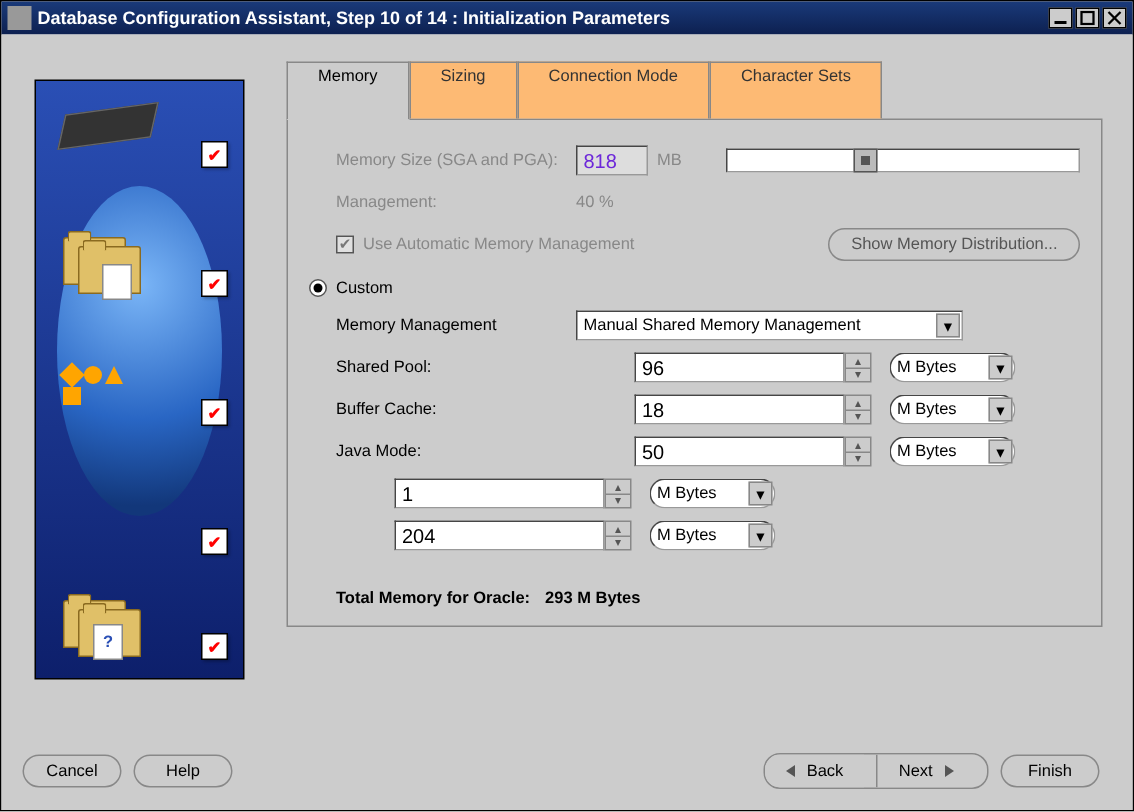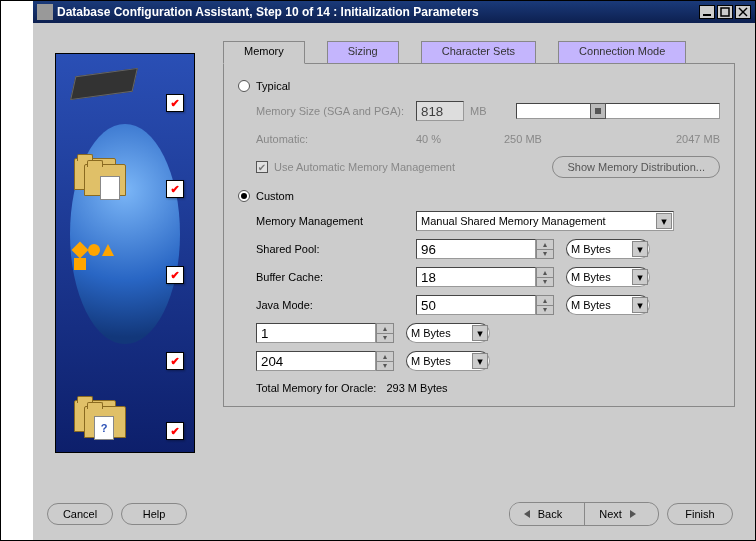--- a/index.html
+++ b/index.html
@@ -1,18 +1,18 @@
 <!DOCTYPE html>
 <html><head>
 <meta charset="utf-8">
 <style>
   * { box-sizing: border-box; margin: 0; padding: 0; }
   html, body { width: 756px; height: 541px; background: #fff; font-family: Arial, sans-serif; font-size: 11px; }
   
-  .window { width: 756px; height: 541px; border: 1px solid #000; position: relative; padding-left: 32px; }
+  .window { width: 756px; height: 541px; border: 1px solid #000; position: relative; }
   
   .titlebar { background: linear-gradient(#1a3a7a, #0d2050); height: 22px; display: flex; align-items: center; padding: 0 4px; color: #fff; font-weight: bold; font-size: 12px; }
   .titlebar-icon { width: 16px; height: 16px; background: #999; margin-right: 4px; display: inline-block; }
   .titlebar-spacer { flex: 1; }
   .titlebar-btn { width: 16px; height: 14px; border: 1px solid #000; background: #ccc; margin-left: 2px; display: flex; align-items: center; justify-content: center; font-size: 11px; font-weight: bold; cursor: pointer; color:#000;}
   .titlebar-btn svg { width: 10px; height: 10px; }
   
   .content { height: calc(541px - 22px - 2px); background: #ccc; position: relative; padding: 14px 14px 12px 14px; }
   
   .sidebar { position: absolute; left: 22px; top: 30px; width: 140px; height: 400px; background: linear-gradient(#2a4fb5, #0d1f6b); border: 1px solid #000; }
@@ -25,57 +25,57 @@
   .folder { width: 42px; height: 32px; background: #e0c068; position: absolute; border: 1px solid #8a6a20; border-radius: 2px 2px 0 0; }
   .folder::before { content:""; position:absolute; top:-5px; left:2px; width:14px; height:6px; background:#e0c068; border:1px solid #8a6a20; border-bottom:none; border-radius:2px 2px 0 0; }
   .doc { width: 20px; height: 24px; background: #fff; border: 1px solid #888; position: absolute; }
   .shapes { display:flex; flex-wrap:wrap; width:50px; gap:2px; }
   .shape { width:12px; height:12px; background:#ffa500; }
   .shape.s1 { transform: rotate(45deg); } .shape.s2 { border-radius:50%; } .shape.s3 { clip-path: polygon(50% 0, 0 100%, 100% 100%); }
   .checkbox { position: absolute; right: 10px; top: 22px; width: 18px; height: 18px; background: #fff; border: 1px solid #000; display:flex; align-items:center; justify-content:center; color:red; font-weight:bold; box-shadow: 1px 1px 2px rgba(0,0,0,0.3); }
   
   .main { position: absolute; left: 190px; top: 18px; right: 20px; }
   
-  .tabs { display: flex; height: 22px; gap: 22px; }
-  .tab { border: 1px solid #888; border-bottom: none; padding: 3px 20px; background: #c4b5fd; color: #333; font-size: 11px; cursor:pointer; }
+  .tabs { display: flex; height: 38px; }
+  .tab { border: 1px solid #888; border-bottom: none; padding: 3px 20px; background: #fdba74; color: #333; font-size: 11px; cursor:pointer; }
   .tab.active { background: #ccc; border-bottom: 1px solid #ccc; margin-bottom: -1px; z-index:1; position:relative; color:#000; }
   .tab-content { border: 1px solid #888; background: #ccc; padding: 12px 14px; }
   
   .radio-row { display:flex; align-items:center; height: 20px; margin-bottom: 2px; }
   .radio { width:12px; height:12px; border-radius:50%; border:1px solid #555; background:#fff; margin-right:6px; display:flex; align-items:center; justify-content:center; cursor:pointer; }
   .radio.selected::after { content:""; width:6px; height:6px; border-radius:50%; background:#000; }
   
   .indent { padding-left: 18px; }
   .disabled { color: #888; }
   
   .field-row { display:flex; align-items:center; height: 26px; margin: 2px 0; }
   .field-label { width: 160px; }
   .text-input { height: 20px; border: 1px inset #999; background:#fff; padding: 1px 4px; flex:1; min-width:0; }
   .text-input.small { width:48px; flex:none; }
-  .text-input.readonly { background: #ddd; color:#404040; }
+  .text-input.readonly { background: #ddd; color:#6d28d9; }
   .unit { margin: 0 6px; width: 30px; }
   .slider { flex:1; height: 16px; border: 1px inset #999; background:#fff; position:relative; margin-left: 10px; }
   .slider-thumb { position:absolute; top:-1px; height:16px; width:16px; left: 36%; background:#bbb; border:1px solid #555; display:flex; align-items:center; justify-content:center; }
   .slider-thumb::after { content:""; width:6px; height:6px; background:#555; }
   
   .checkbox-inline { width:12px; height:12px; border:1px solid #555; background:#e0e0e0; margin-right:6px; display:flex; align-items:center; justify-content:center; font-size:10px; color:#777; cursor:pointer; }
   .button { height: 22px; border: 1px solid #888; background: #ccc; border-radius: 11px; padding: 0 14px; display:flex; align-items:center; cursor:pointer; color:#555; font-size:11px; }
   
   .combo { height: 20px; width: 258px; border: 1px inset #999; background:#fff; padding: 1px 4px; display:flex; align-items:center; position:relative; cursor:pointer; }
   .combo-arrow { position:absolute; right:1px; top:1px; bottom:1px; width:16px; background:#ccc; border:1px solid #888; display:flex; align-items:center; justify-content:center; }
   .combo.small { width: 84px; border-radius: 10px; }
   
   .spinner { display:flex; flex-direction:column; margin-left:0; border:1px solid #888; }
   .spinner-btn { width:16px; height:9px; background:#ccc; display:flex; align-items:center; justify-content:center; font-size:8px; cursor:pointer; color:#555; line-height:1; }
   .spinner-btn + .spinner-btn { border-top: 1px solid #888; }
   
-  .field-value { width: 138px; display:flex; }
+  .field-value { width: 158px; display:flex;margin-left:39px; }
   .field-unit { margin-left: 12px; }
   
-  .total-row { margin-top: 8px; display:flex; }
+  .total-row { margin-top: 23px; display:flex;font-weight:bold; }
   .total-row .v { margin-left: 10px; }
   
   .all-params { margin-top: 12px; }
   .all-params .button { display:inline-flex; color:#000; }
   
   .footer { position: absolute; left:0; right:0; bottom: 12px; height: 28px; display:flex; align-items:center; padding: 0 14px; }
   .footer .button { color:#000; margin-right: 8px; min-width: 66px; justify-content:center;text-align:center; }
   .footer .spacer { flex:1; }
   .footer .button.nav { color:#000; padding: 0 10px; gap: 8px; }
   .arrow-l, .arrow-r { width:0; height:0; border-top:4px solid transparent; border-bottom:4px solid transparent; }
@@ -148,45 +148,37 @@
           <div class="doc" style="left:20px;top:16px; display:flex;align-items:center;justify-content:center;color:#2a4fb5;font-weight:bold;">?</div>
         </div>
         <div class="checkbox">✔</div>
       </div>
     </div>
 
     <div class="main">
       <div class="tabs">
         <div class="tab active">Memory</div>
         <div class="tab">Sizing</div>
+        <div class="tab">Connection Mode</div>
         <div class="tab">Character Sets</div>
-        <div class="tab">Connection Mode</div>
       </div>
       <div class="tab-content">
 
-        <div class="radio-row">
-          <div class="radio"></div>
-          <span>Typical</span>
-        </div>
         <div class="indent disabled">
           <div class="field-row">
             <span class="field-label">Memory Size (SGA and PGA):</span>
             <input class="text-input small readonly" readonly="" value="818" style="">
             <span class="unit">MB</span>
             <div class="slider">
                 <div class="slider-thumb"></div>
               </div>
           </div>
           <div class="field-row">
-            <span class="field-label">Automatic:</span>
+            <span class="field-label">Management:</span>
             <span style="width:78px">40 %</span>
-            <div style="flex:1; display:flex; margin-left:10px;">
-              <span style="flex:1">250 MB</span>
-              <span>2047 MB</span>
-            </div>
           </div>
           <div class="field-row">
             <div class="checkbox-inline">✔</div>
             <span style="flex:1">Use Automatic Memory Management</span>
             <div class="button">Show Memory Distribution...</div>
           </div>
         </div>
 
         <div class="radio-row" style="margin-top:6px">
           <div class="radio selected"></div>

